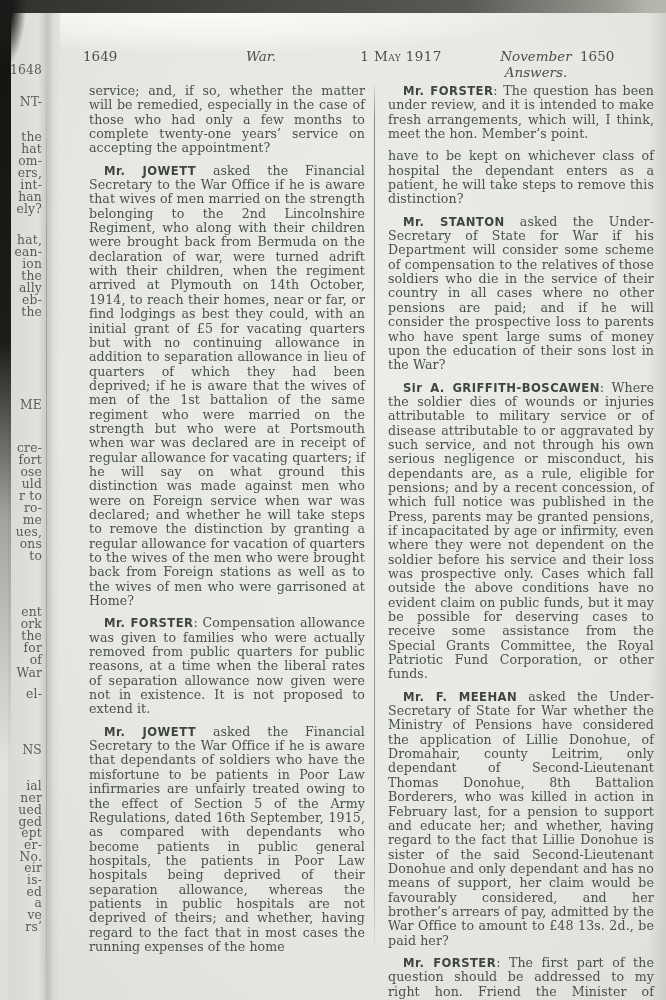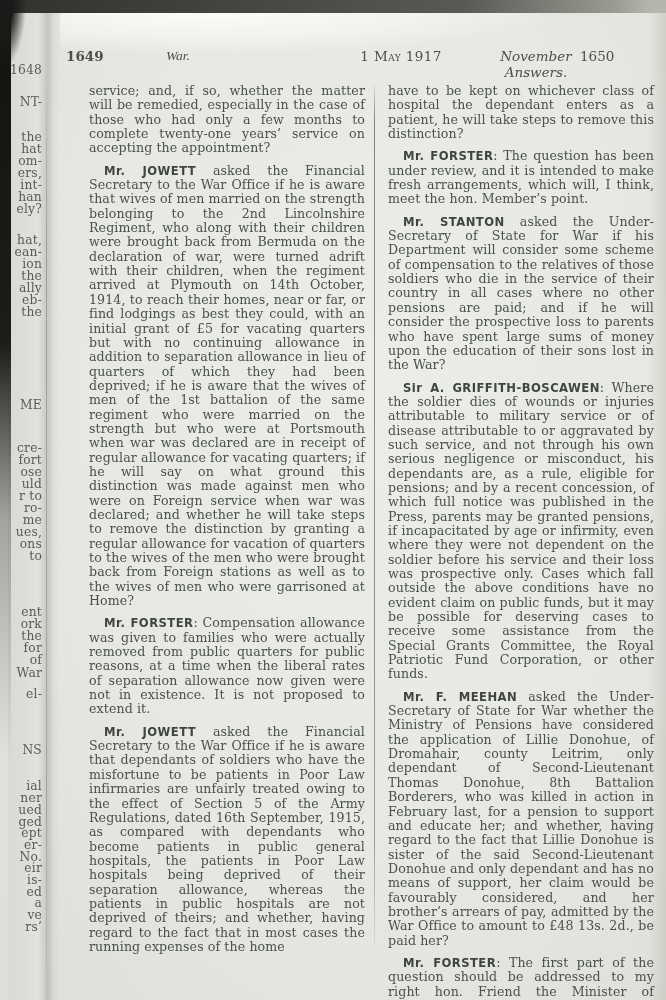--- a/index.html
+++ b/index.html
@@ -31,22 +31,22 @@
   .gutter{position:absolute;top:0;left:38px;width:22px;bottom:0;
     background:linear-gradient(to right,rgba(85,90,80,0) 0%,rgba(85,90,80,.22) 45%,rgba(85,90,80,.05) 70%,rgba(85,90,80,0) 100%);}
   .gutter-line{position:absolute;top:60px;left:46px;width:1px;bottom:0;
     background:linear-gradient(to bottom,rgba(120,126,115,.0),rgba(120,126,115,.55) 20%,rgba(120,126,115,.45) 80%,rgba(120,126,115,.1));}
   .right-shade{position:absolute;top:0;right:0;width:18px;bottom:0;
     background:linear-gradient(to left,rgba(120,124,114,.18),rgba(120,124,114,0));}
 
   .page{position:absolute;left:56px;top:13px;right:12px;bottom:0;color:#4a514b;}
   .pheader{position:relative;height:30px;margin-top:35px;font-size:13.5px;}
   .pheader .hitem{position:absolute;top:0;}
-  .h-num-l{left:10px;font-weight:bold;}
-  .h-title-l{left:110px;width:110px;text-align:left;font-style:italic;font-family:Liberation Serif, serif;}
+  .h-num-l{left:27px;}
+  .h-title-l{left:110px;width:110px;text-align:right;font-style:italic;}
   .h-date{left:270px;width:150px;text-align:center;font-variant:small-caps;letter-spacing:.4px;}
   .h-title-r{left:420px;width:120px;text-align:center;font-style:italic;}
   .h-num-r{left:524px;}
 
   .columns{position:relative;display:flex;margin-top:6px;margin-left:33px;}
   .col{font-size:12.6px;line-height:14.35px;text-align:justify;
     color:#4a514b;letter-spacing:.1px;}
   .col-left{width:276px;}
   .col-right{flex:1;margin-left:13px;}
   .divider{width:1px;height:862px;margin-left:9px;flex:0 0 1px;
@@ -129,22 +129,22 @@
     </div>
     <div class="columns">
       <div class="col col-left" id="colLeft">
           <p class="para no-indent">service; and, if so, whether the matter will be remedied, especially in the case of those who had only a few months to complete twenty-one years’ service on accepting the appointment?</p>
           <p class="para"><span class="speaker">Mr. JOWETT</span> asked the Financial Secretary to the War Office if he is aware that wives of men married on the strength belonging to the 2nd Lincolnshire Regiment, who along with their children were brought back from Bermuda on the declaration of war, were turned adrift with their children, when the regiment arrived at Plymouth on 14th October, 1914, to reach their homes, near or far, or find lodgings as best they could, with an initial grant of £5 for vacating quarters but with no continuing allowance in addition to separation allowance in lieu of quarters of which they had been deprived; if he is aware that the wives of men of the 1st battalion of the same regiment who were married on the strength but who were at Portsmouth when war was declared are in receipt of regular allowance for vacating quarters; if he will say on what ground this distinction was made against men who were on Foreign service when war was declared; and whether he will take steps to remove the distinction by granting a regular allowance for vacation of quarters to the wives of the men who were brought back from Foreign stations as well as to the wives of men who were garrisoned at Home?</p>
           <p class="para"><span class="speaker">Mr. FORSTER</span>: Compensation allowance was given to families who were actually removed from public quarters for public reasons, at a time when the liberal rates of separation allowance now given were not in existence.  It is not proposed to extend it.</p>
           <p class="para"><span class="speaker">Mr. JOWETT</span> asked the Financial Secretary to the War Office if he is aware that dependants of soldiers who have the misfortune to be patients in Poor Law infirmaries are unfairly treated owing to the effect of Section 5 of the Army Regulations, dated 16th September, 1915, as compared with dependants who become patients in public general hospitals, the patients in Poor Law hospitals being deprived of their separation allowance, whereas the patients in public hospitals are not deprived of theirs; and whether, having regard to the fact that in most cases the running expenses of the home</p>
         </div>
       <div class="divider"></div>
       <div class="col col-right" id="colRight">
+          <p class="para"><span class="speaker">Mr. FORSTER</span>: The question has been under review, and it is intended to make fresh arrangements, which will, I think, meet the hon. Member’s point.</p>
           <p class="para no-indent">have to be kept on whichever class of hospital the dependant enters as a patient, he will take steps to remove this distinction?</p>
-          <p class="para"><span class="speaker">Mr. FORSTER</span>: The question has been under review, and it is intended to make fresh arrangements, which will, I think, meet the hon. Member’s point.</p>
           <p class="para"><span class="speaker">Mr. STANTON</span> asked the Under-Secretary of State for War if his Department will consider some scheme of compensation to the relatives of those soldiers who die in the service of their country in all cases where no other pensions are paid; and if he will consider the prospective loss to parents who have spent large sums of money upon the education of their sons lost in the War?</p>
           <p class="para"><span class="speaker">Sir A. GRIFFITH-BOSCAWEN</span>: Where the soldier dies of wounds or injuries attributable to military service or of disease attributable to or aggravated by such service, and not through his own serious negligence or misconduct, his dependants are, as a rule, eligible for pensions; and by a recent concession, of which full notice was published in the Press, parents may be granted pensions, if incapacitated by age or infirmity, even where they were not dependent on the soldier before his service and their loss was prospective only.  Cases which fall outside the above conditions have no evident claim on public funds, but it may be possible for deserving cases to receive some assistance from the Special Grants Committee, the Royal Patriotic Fund Corporation, or other funds.</p>
           <p class="para"><span class="speaker">Mr. F. MEEHAN</span> asked the Under-Secretary of State for War whether the Ministry of Pensions have considered the application of Lillie Donohue, of Dromahair, county Leitrim, only dependant of Second-Lieutenant Thomas Donohue, 8th Battalion Borderers, who was killed in action in February last, for a pension to support and educate her; and whether, having regard to the fact that Lillie Donohue is sister of the said Second-Lieutenant Donohue and only dependant and has no means of support, her claim would be favourably considered, and her brother’s arrears of pay, admitted by the War Office to amount to £48 13s. 2d., be paid her?</p>
           <p class="para"><span class="speaker">Mr. FORSTER</span>: The first part of the question should be addressed to my right hon. Friend the Minister of Pensions.  In</p>
         </div>
     </div>
   </div>
 </div>
 
 </body></html>

